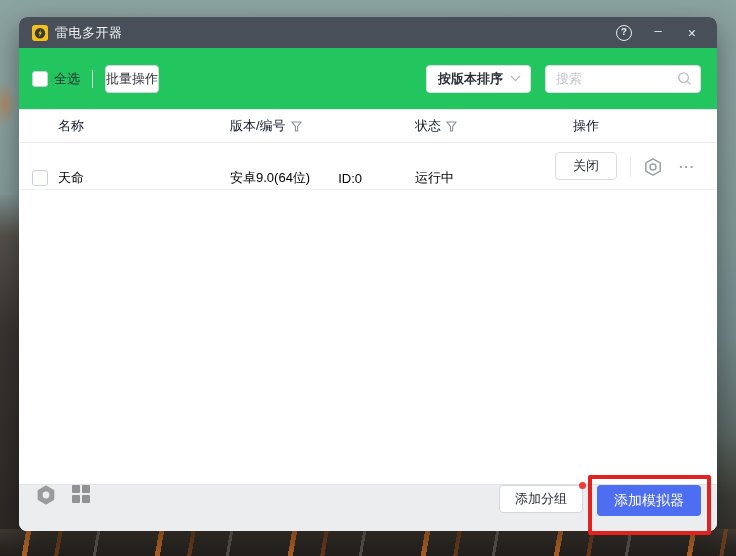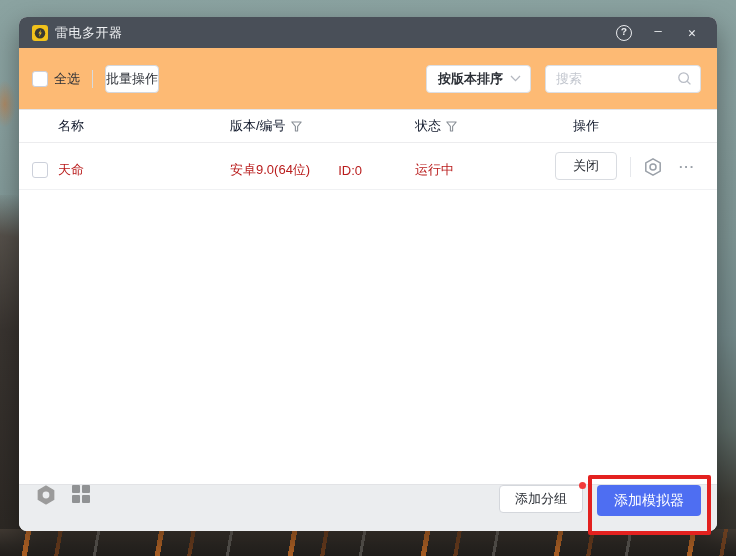--- a/index.html
+++ b/index.html
@@ -27,21 +27,21 @@
   .titlebar { height:31px; background:#494f58; display:flex; align-items:center; padding:0 12px 0 13px; flex:none;font-family:Liberation Mono, monospace; }
   .app-icon { width:16px; height:16px; margin-right:7px; flex:none; }
   .title { color:#f0f2f4; font-size:13px; letter-spacing:.5px; }
   .tb-controls { margin-left:auto; display:flex; align-items:center; gap:8px; }
   .tb-btn { width:26px; height:26px; display:flex; align-items:center; justify-content:center; color:#e9ebee; cursor:pointer; }
   .help-ring { width:16px; height:16px; border:1.4px solid #e9ebee; border-radius:50%; display:flex; align-items:center; justify-content:center; font-size:10px; font-weight:700; }
   .min-glyph { font-size:12px; line-height:1; transform:translateY(-1px); }
   .close-glyph { font-size:13px; }
 
   
-  .toolbar { height:62px; background:#fdba74; border-bottom:1px solid #e4e5e8; display:flex; align-items:center; padding:0 16px 0 13px; flex:none; }
+  .toolbar { height:62px; background:#22c55e; border-bottom:1px solid #e4e5e8; display:flex; align-items:center; padding:0 16px 0 13px; flex:none; }
   .checkbox { width:16px; height:16px; background:#fff; border:1px solid #ccd0da; border-radius:3px; flex:none; cursor:pointer; }
   .lbl { font-size:13px; color:#2b2f36; margin-left:6px; }
   .v-div { width:1px; height:18px; background:#d7dade; margin:0 12px; }
   .btn-ghost { height:28px; padding:0 0; background:#fff; border:1px solid #d4d7dc; border-radius:4px;
     font-size:13px; color:#2b2f36; font-family:Liberation Sans, sans-serif; cursor:pointer; }
   .spacer { flex:1; }
   .select { width:105px; height:28px; background:#fff; border:1px solid #dcdfe4; border-radius:4px;
     display:flex; align-items:center; padding:0 9px 0 11px; margin-right:14px; cursor:pointer; }
   .select span { font-size:13px; color:#2b2f36; flex:1;font-weight:bold; }
   .search { width:156px; height:28px; background:#fff; border:1px solid #dcdfe4; border-radius:4px;
@@ -49,21 +49,21 @@
   .search input { border:none; outline:none; flex:1; width:80px; font-size:13px; color:#2b2f36; font-family:inherit; background:transparent; }
   .search input::placeholder { color:#c2c6ce; }
 
   
   .thead { height:33px; position:relative; border-bottom:1px solid #ececee; flex:none; background:#fff; }
   .thead .col { position:absolute; top:0; height:100%; display:flex; align-items:center; gap:5px; font-size:13px; color:#0f172a; }
   .th-name { left:39px; } .th-version { left:211px; } .th-status { left:396px; } .th-ops { left:554px; }
 
   
   .trow { height:47px; position:relative; border-bottom:1px solid #f0f1f3; flex:none; background:#fff; }
-  .trow .cell { position:absolute; top:4px; height:100%; display:flex; align-items:center; font-size:13px; color:#b91c1c; }
+  .trow .cell { position:absolute; top:12px; height:100%; display:flex; align-items:center; font-size:13px; color:#000000; }
   .td-check { left:13px; } .td-name { left:39px; } .td-version { left:211px; gap:28px; }
   .td-status { left:396px; color:#5e78f0; }
   .btn-close { position:absolute; left:536px; top:9px; width:62px; height:28px; background:#fff;
     border:1px solid #d9dce1; border-radius:4px; font-size:13px; color:#2b2f36; font-family:inherit; cursor:pointer; }
   .row-div { position:absolute; left:611px; top:14px; width:1px; height:20px; background:#e6e8ec; }
   .gear-btn { position:absolute; left:624px; top:14px; width:20px; height:20px; cursor:pointer; }
   .more-btn { position:absolute; left:655px; top:12px; width:26px; height:22px; color:#9aa0a8;
     font-size:13px; font-weight:700; letter-spacing:1px; display:flex; align-items:center; justify-content:center; cursor:pointer; }
 
   .main-fill { flex:1; background:#fff; }

